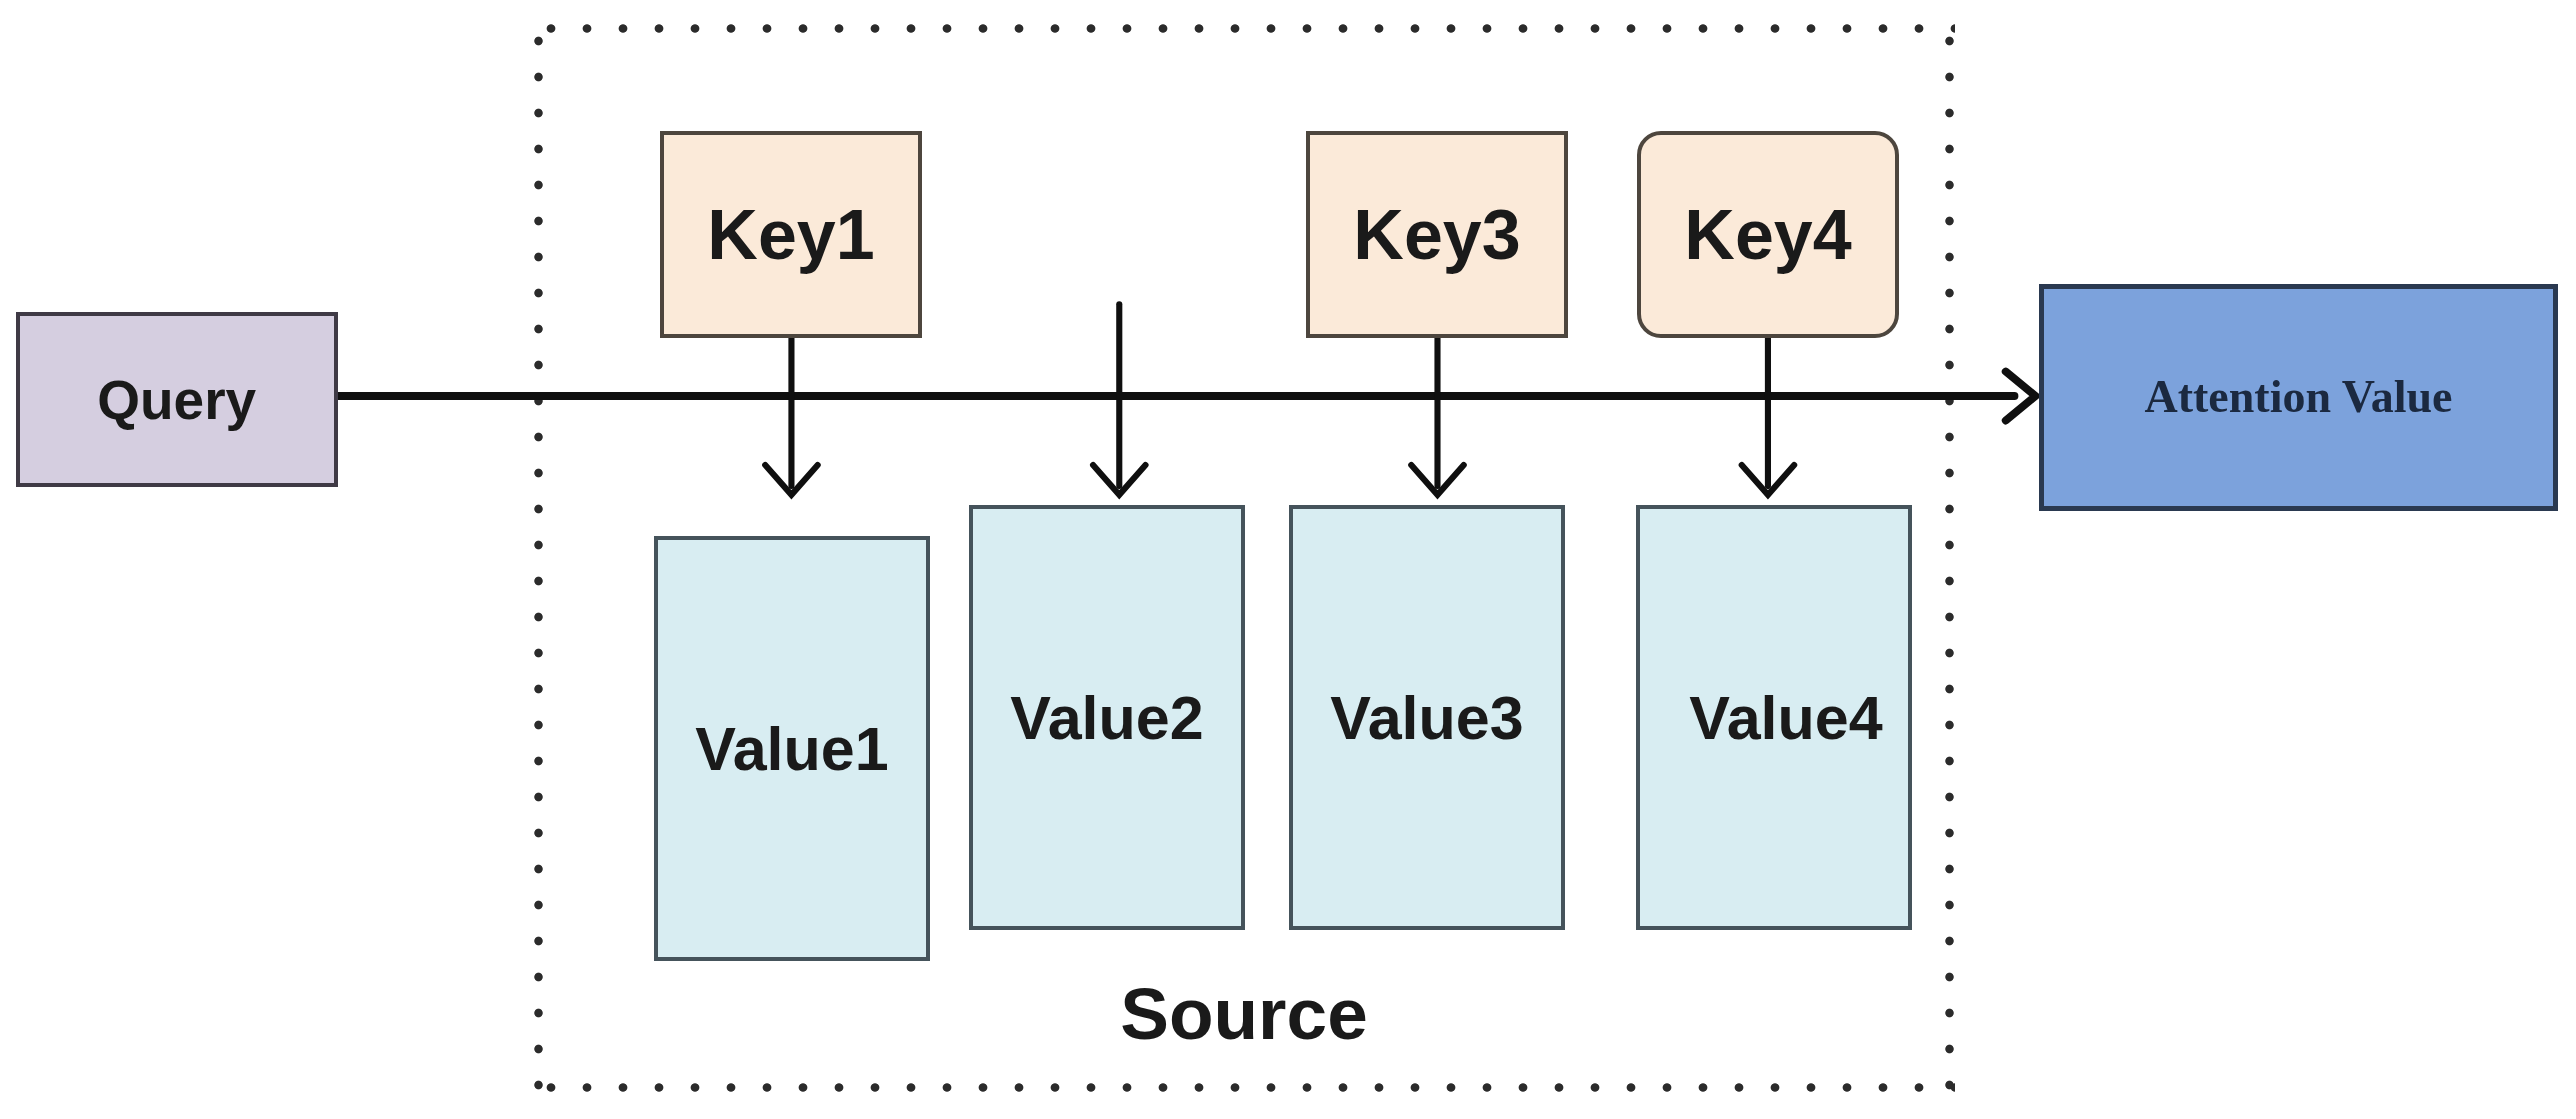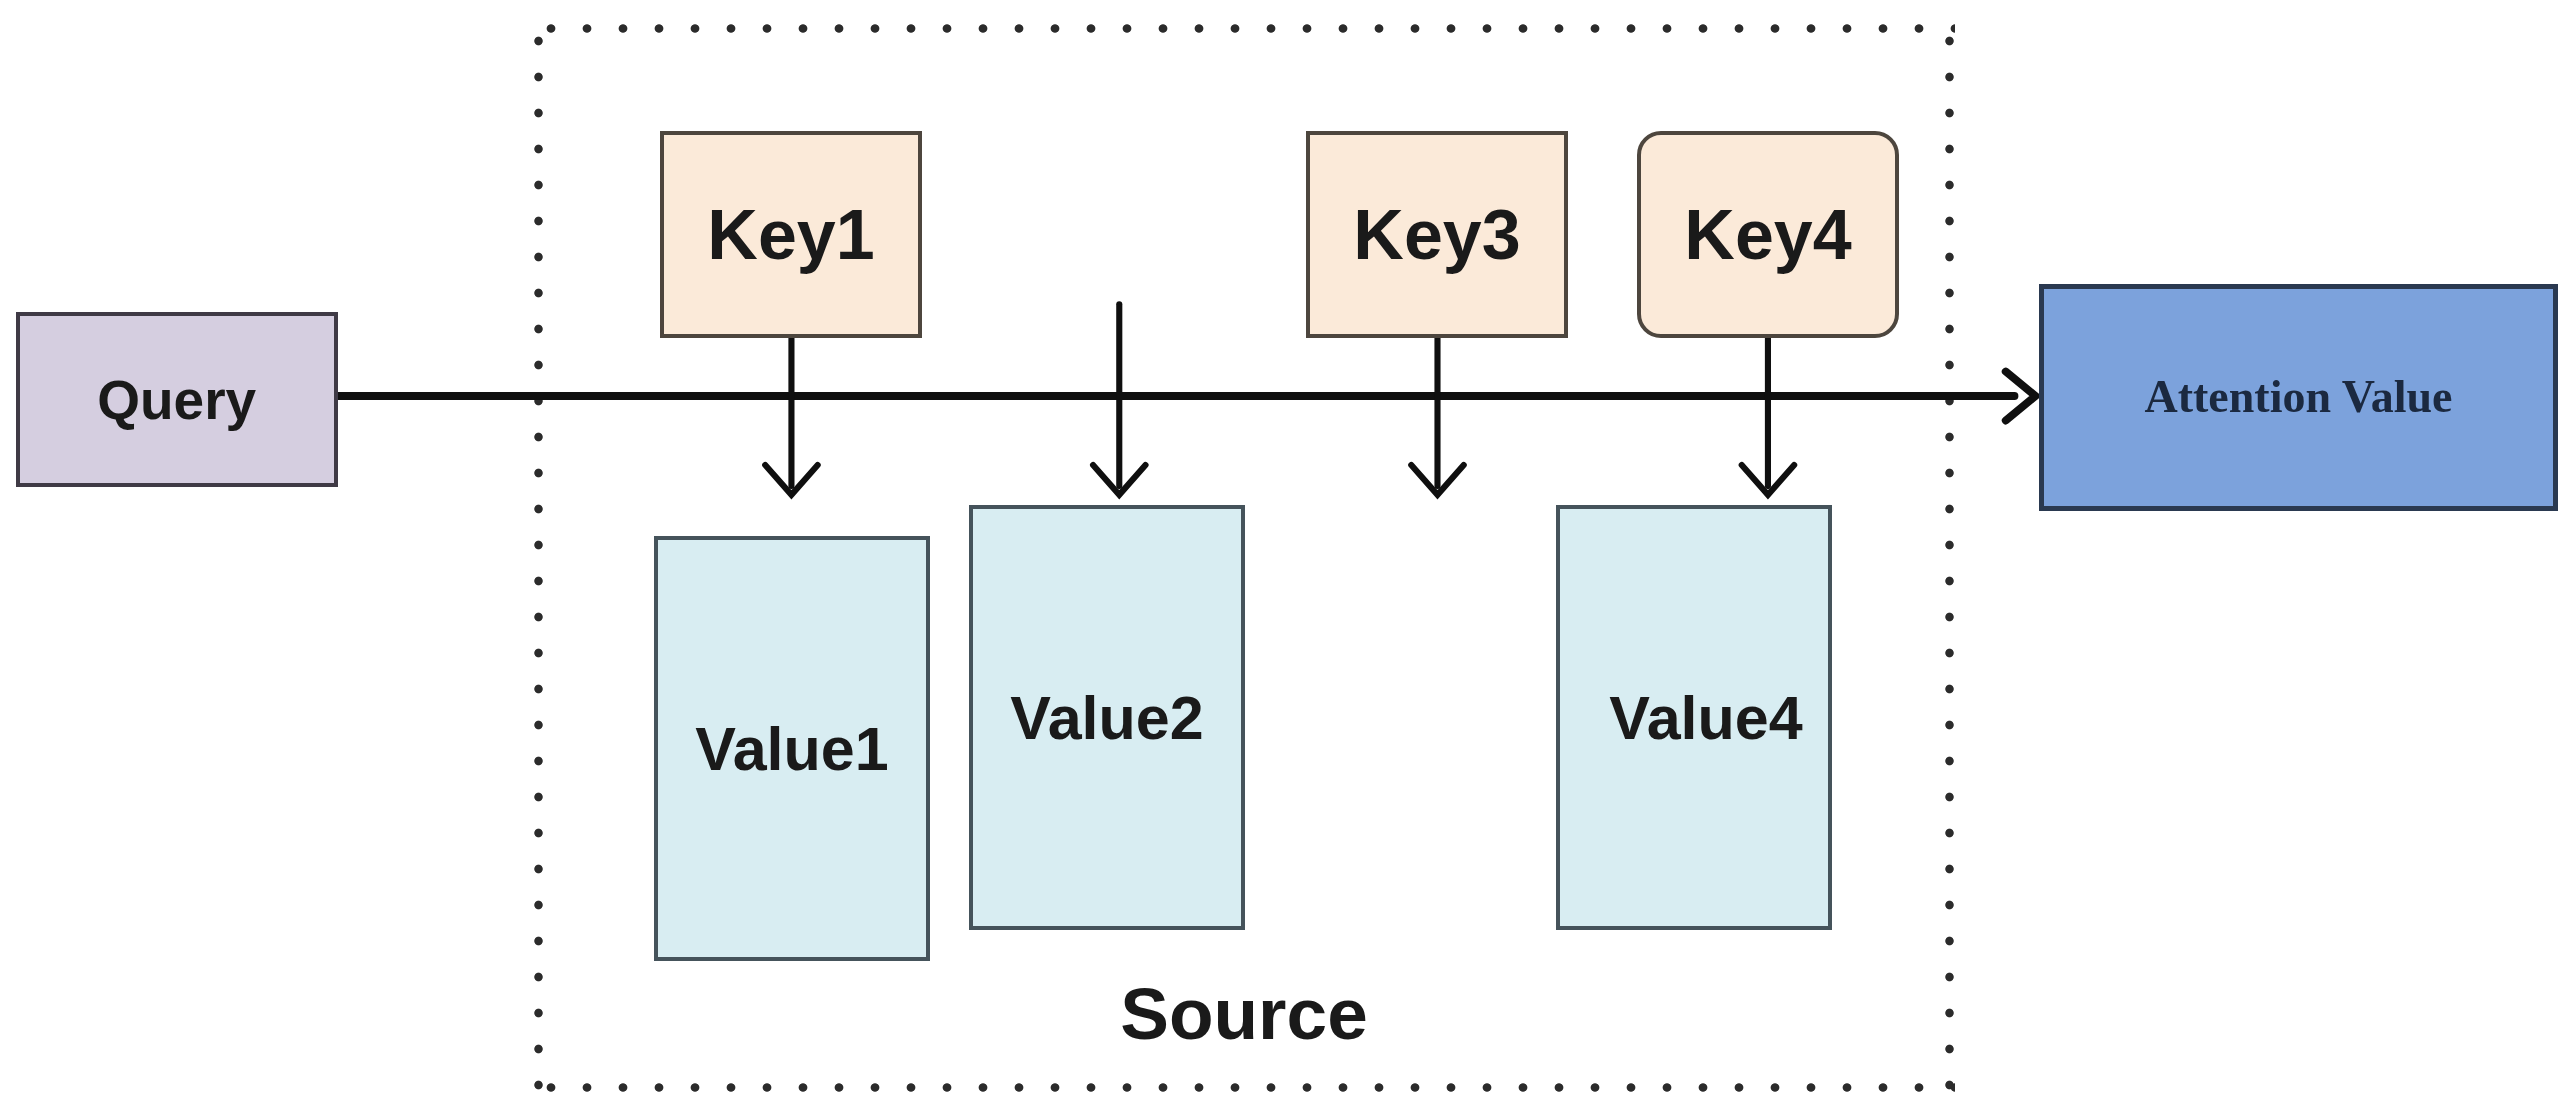--- a/index.html
+++ b/index.html
@@ -55,21 +55,21 @@
   .key-4 { left: 1637px; border-radius: 24px; }
   .value-box {
     top: 505px; width: 276px; height: 425px;
     background: var(--value-fill);
     border: 4.4px solid var(--value-border);
     font-size: 61px;
   }
   .value-1 { left: 654px; margin-top: 31px; }
   .value-2 { left: 969px; }
   .value-3 { left: 1289px; }
-  .value-4 { left: 1556px; padding-left: 24px; }
+  .value-4 { left: 1636px; padding-left: 24px; }
   .attention-box {
     left: 2039px; top: 284px; width: 519px; height: 227px;
     background: var(--attention-fill);
     border: 5.2px solid var(--attention-border);
     color: var(--attention-text);
     font-size: 46px;
     line-height: 1.18;
     padding: 0 26px;
     font-family: Liberation Serif, serif;
   }
@@ -149,20 +149,23 @@
   <div class="box key-box key-4">
     <span>Key4</span>
   </div>
 
   <div class="box value-box value-1">
     <span>Value1</span>
   </div>
   <div class="box value-box value-2">
     <span>Value2</span>
   </div>
+  <div class="box value-box value-3">
+    <span>Value3</span>
+  </div>
   <div class="box value-box value-4">
     <span>Value4</span>
   </div>
 
   <div class="box attention-box">
     <span>Attention Value</span>
   </div>
 
   <div class="source-label">Source</div>
 

